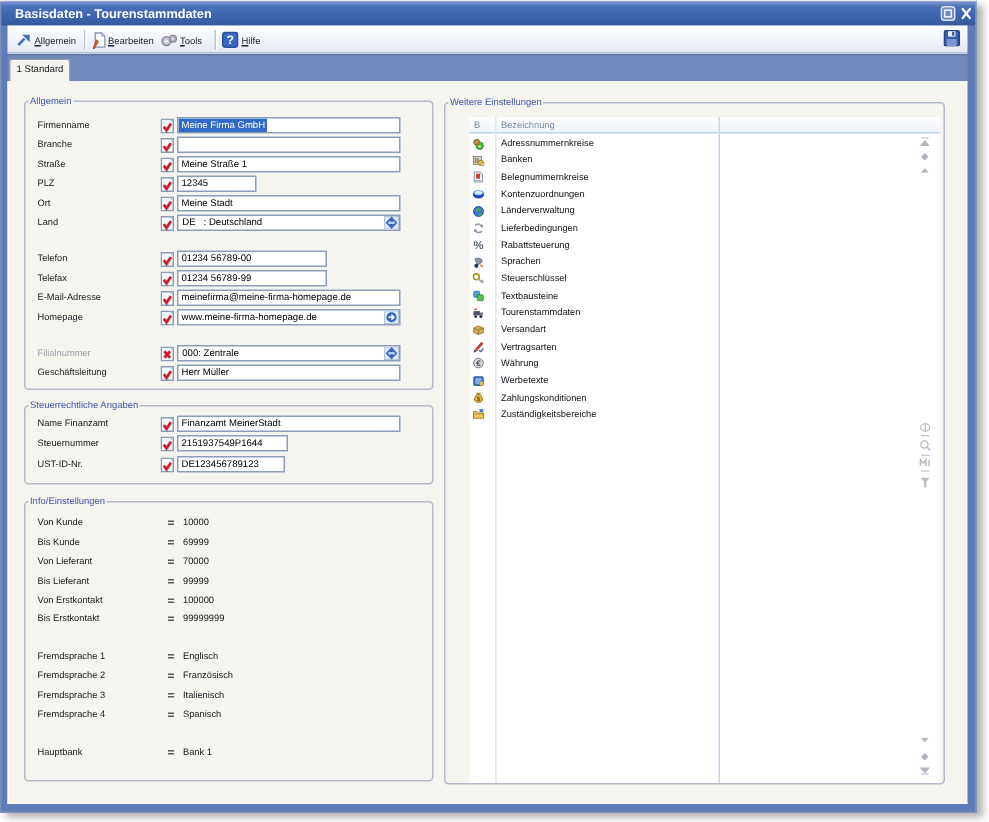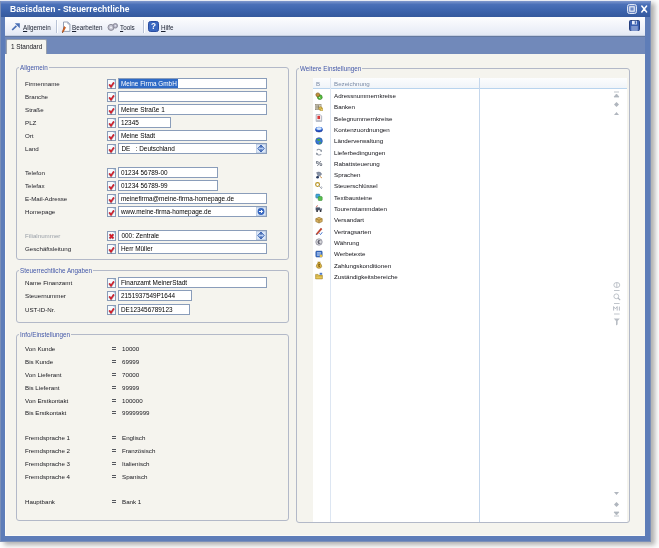--- a/index.html
+++ b/index.html
@@ -15,21 +15,21 @@
 .row{position:absolute;font-size:6.2px;line-height:8px;color:#121218;white-space:nowrap;}
 .hdr{color:#7b8ba6;}
 .eq{position:absolute;width:4px;height:4px;}
 .eq b{position:absolute;left:0;width:4px;height:1px;background:#55585e;}
 </style></head><body>
 <div id="page">
 
 <div class="abs" style="left:0;top:0;width:651px;height:542px;background:#5e7db8;box-shadow:4px 3px 5px rgba(110,110,110,.55);border:1px solid #7b8fb8;box-sizing:border-box;"></div>
 <div class="abs" style="left:0px;top:0px;width:651px;height:1px;background:#e7ebf4;"></div>
 <div class="abs" style="left:1px;top:1px;width:649px;height:16px;background:linear-gradient(#7e97cd 0%,#4a70b8 22%,#3d64ad 60%,#35599d 100%);"></div>
-<div class="abs" style="left:10px;top:4px;font-size:8.5px;font-weight:bold;color:#ffffff;letter-spacing:0px;">Basisdaten - Steuerrechtliche</div>
+<div class="abs" style="left:10px;top:4px;font-size:8.5px;font-weight:bold;color:#ffffff;letter-spacing:0px;">Basisdaten - Tourenstammdaten</div>
 <svg class="abs" style="left:627px;top:4px" width="22" height="11" viewBox="0 0 22 11">
 <rect x="0.5" y="0.5" width="9" height="9" rx="2" fill="#6c89c6" stroke="#dfe7f5"></rect>
 <rect x="2.8" y="2.8" width="4.4" height="4.4" fill="none" stroke="#eef2fa" stroke-width="1.1"></rect>
 <path d="M14.8 2 L19.6 8 M19.6 2 L14.8 8" stroke="#ffffff" stroke-width="1.5" stroke-linecap="round"></path>
 </svg>
 <div class="abs" style="left:5px;top:17px;width:640px;height:19px;background:linear-gradient(#fdfdfe,#eaeef7 80%,#e3e9f4);border-bottom:1px solid #c7d0e2;box-sizing:border-box;"></div>
 <svg class="abs" style="left:11px;top:22px" width="10" height="9" viewBox="0 0 10 9">
 <path d="M1.2 8 L5.4 3.8" stroke="#4a6fb5" stroke-width="1.7" fill="none"></path>
 <path d="M3.8 1.2 L8.8 1.2 L8.8 6.2 z" fill="#4a6fb5" transform="rotate(0 6 3)"></path>
 </svg>

